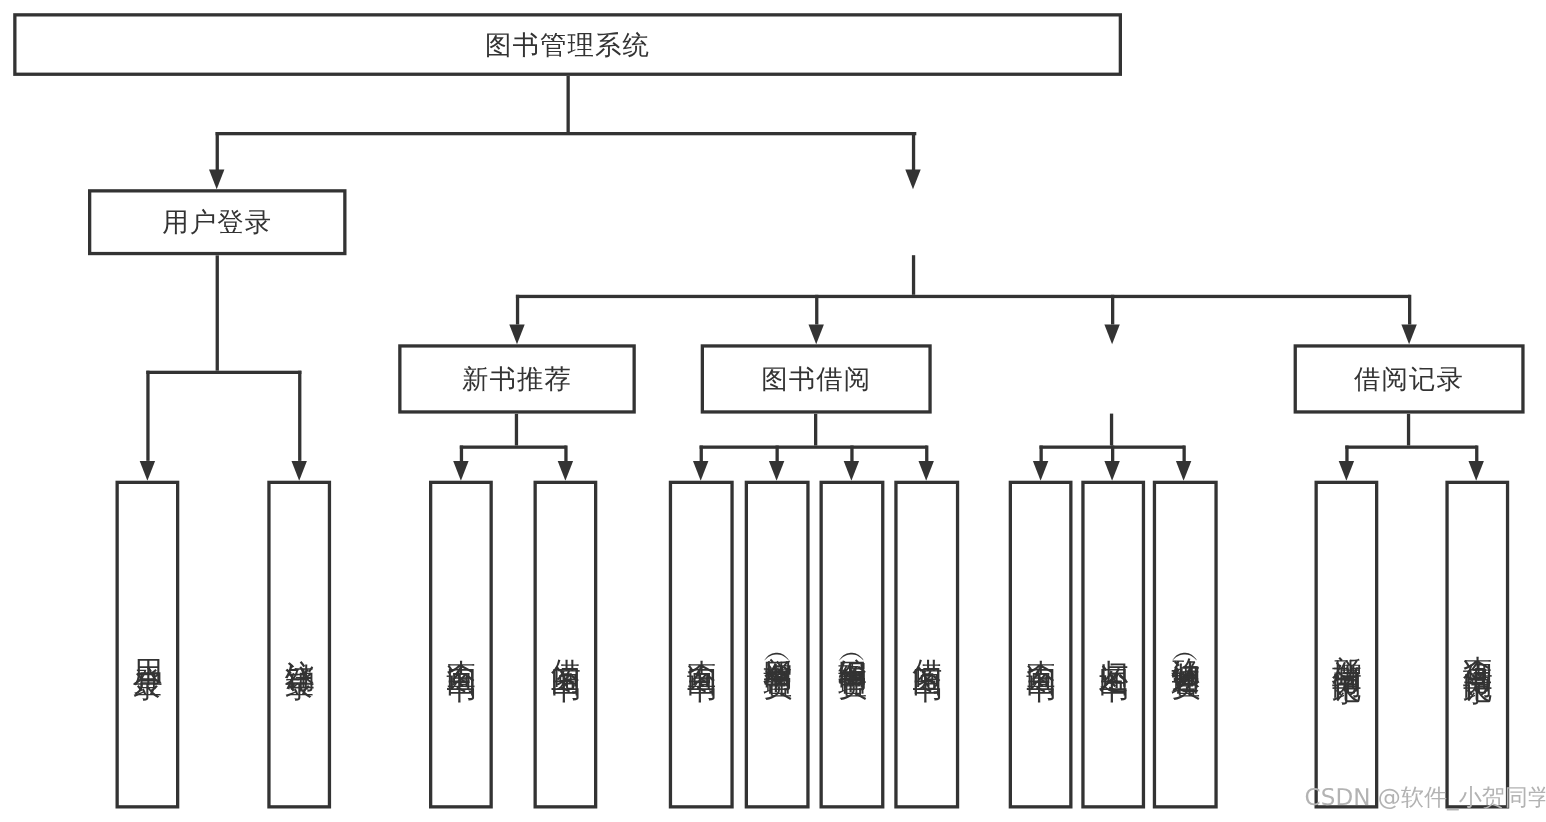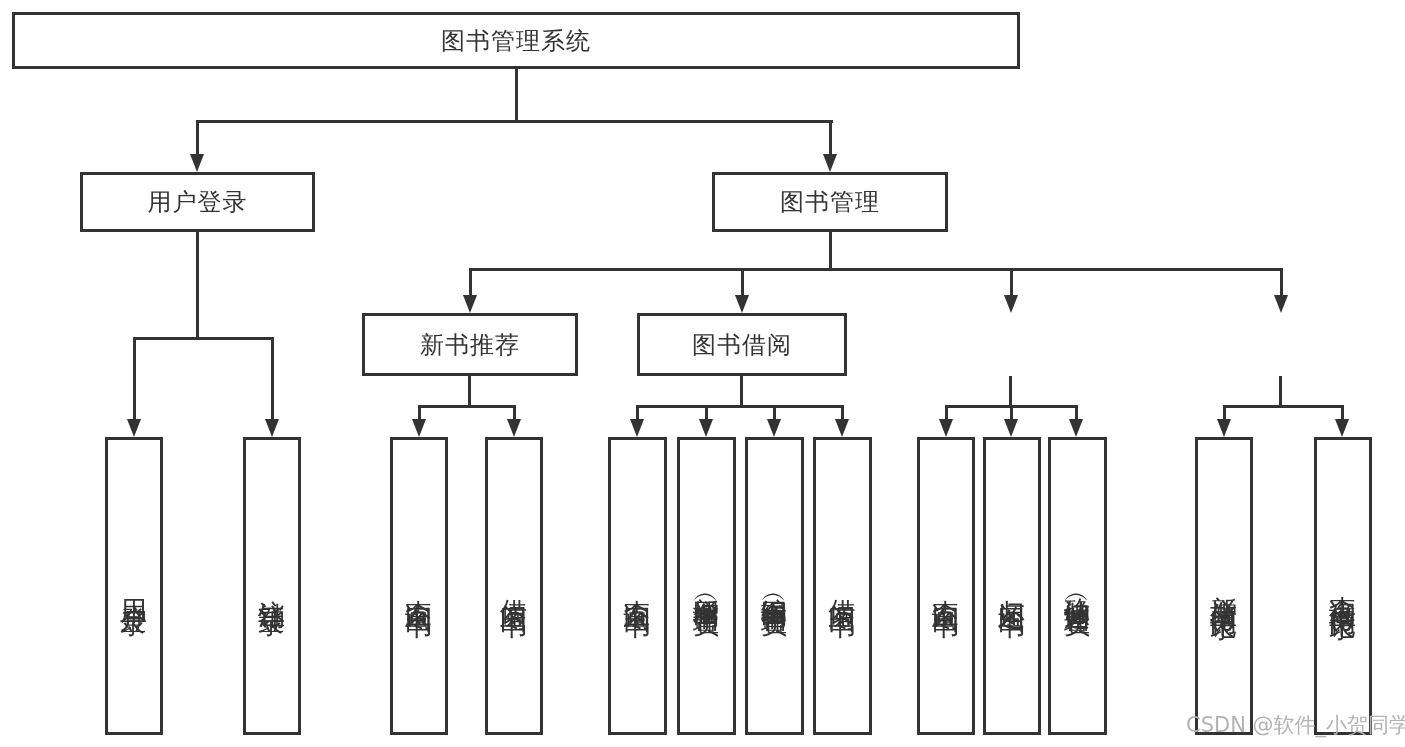--- a/index.html
+++ b/index.html
@@ -70,21 +70,20 @@
   <div class="node" style="left:12px;top:12px;width:1008px;height:57px;">图书管理系统</div>
 
   <div class="vline" style="left:515px;top:69px;height:51px;"></div>
   <div class="hline" style="left:196px;top:120px;width:637px;"></div>
   <div class="vline" style="left:196px;top:120px;height:36px;"></div>
   <div class="arrow" style="left:190px;top:154px;"></div>
   <div class="vline" style="left:829px;top:120px;height:36px;"></div>
   <div class="arrow" style="left:823px;top:154px;"></div>
 
   <div class="node" style="left:80px;top:172px;width:235px;height:60px;">用户登录</div>
-  <div class="node" style="left:712px;top:172px;width:236px;height:60px;">图书管理</div>
 
   <div class="vline" style="left:196px;top:232px;height:105px;"></div>
   <div class="hline" style="left:133px;top:337px;width:141px;"></div>
   <div class="vline" style="left:133px;top:337px;height:82px;"></div>
   <div class="arrow" style="left:127px;top:419px;"></div>
   <div class="vline" style="left:271px;top:337px;height:82px;"></div>
   <div class="arrow" style="left:265px;top:419px;"></div>
 
   <div class="vline" style="left:829px;top:232px;height:36px;"></div>
   <div class="hline" style="left:469px;top:268px;width:813px;"></div>
@@ -92,20 +91,21 @@
   <div class="arrow" style="left:463px;top:295px;"></div>
   <div class="vline" style="left:741px;top:268px;height:27px;"></div>
   <div class="arrow" style="left:735px;top:295px;"></div>
   <div class="vline" style="left:1010px;top:268px;height:27px;"></div>
   <div class="arrow" style="left:1004px;top:295px;"></div>
   <div class="vline" style="left:1280px;top:268px;height:27px;"></div>
   <div class="arrow" style="left:1274px;top:295px;"></div>
 
   <div class="node" style="left:637px;top:313px;width:210px;height:63px;">图书借阅</div>
   <div class="node" style="left:362px;top:313px;width:216px;height:63px;">新书推荐</div>
+  <div class="node" style="left:1176px;top:313px;width:210px;height:63px;">借阅记录</div>
 
   <div class="vline" style="left:468px;top:376px;height:29px;"></div>
   <div class="hline" style="left:418px;top:405px;width:97px;"></div>
   <div class="vline" style="left:418px;top:405px;height:16px;"></div>
   <div class="arrow" style="left:412px;top:419px;"></div>
   <div class="vline" style="left:513px;top:405px;height:16px;"></div>
   <div class="arrow" style="left:507px;top:419px;"></div>
 
   <div class="vline" style="left:740px;top:376px;height:29px;"></div>
   <div class="hline" style="left:636px;top:405px;width:207px;"></div>

